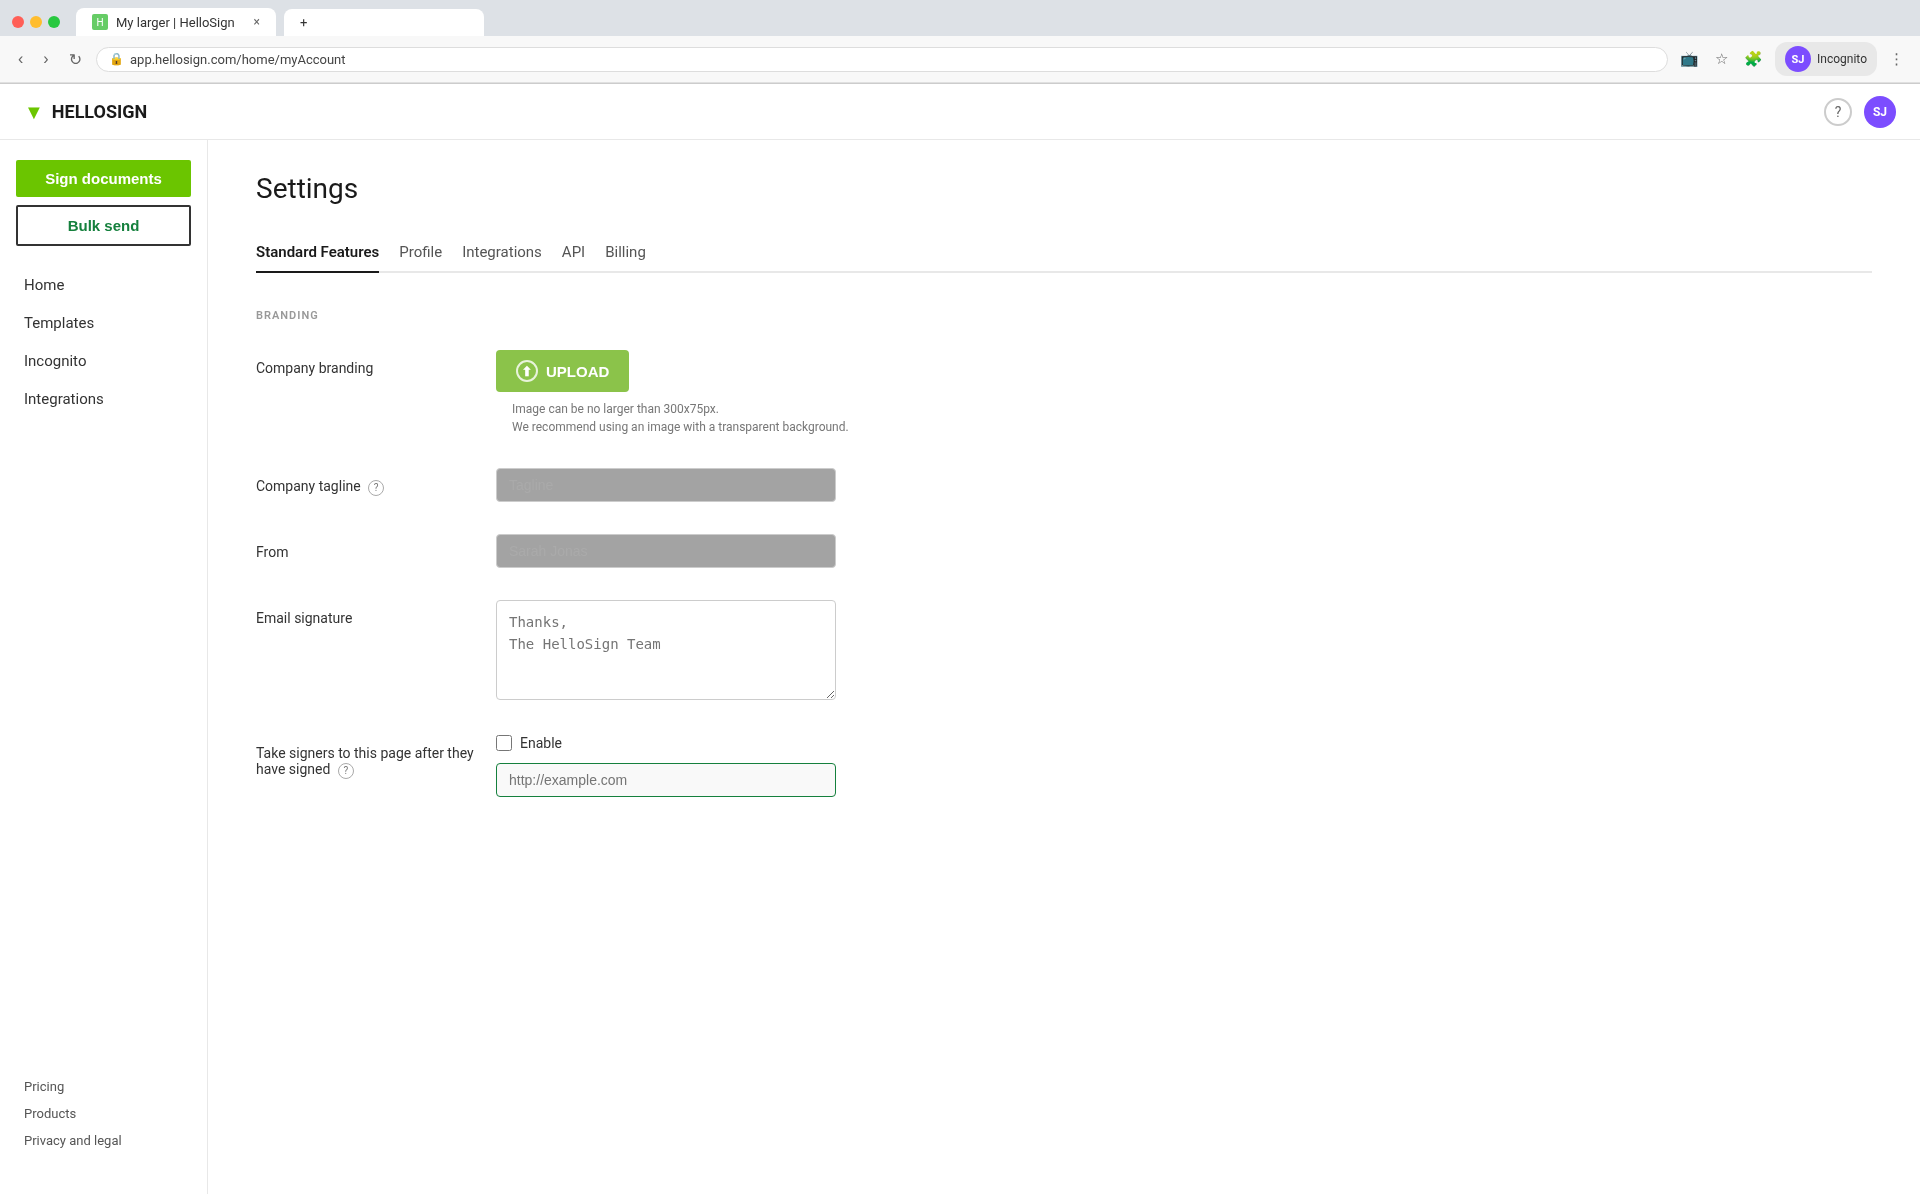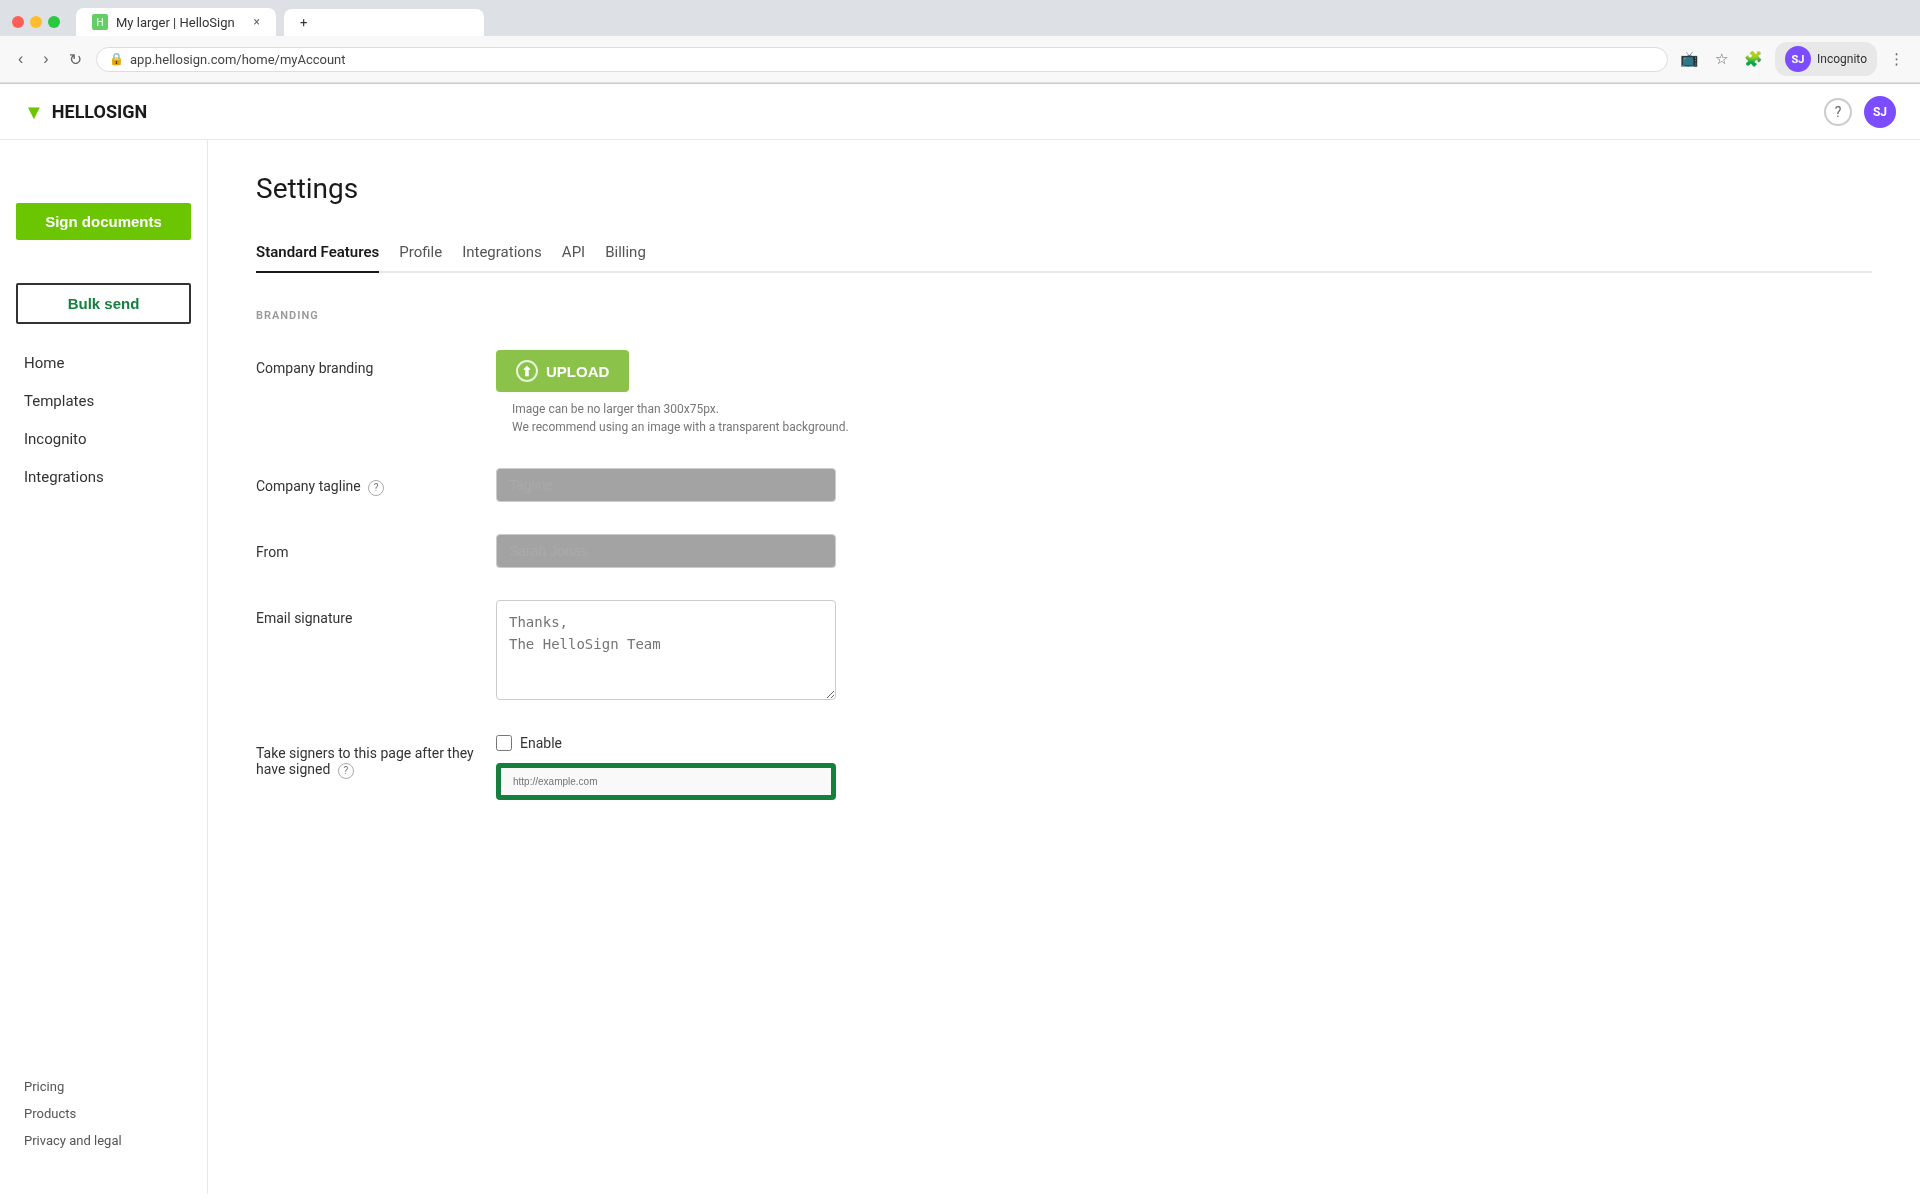--- a/index.html
+++ b/index.html
@@ -32,21 +32,21 @@
     .header-actions { display: flex; align-items: center; gap: 12px; }
     .header-help { width: 28px; height: 28px; border-radius: 50%; border: 2px solid #ccc; display: flex; align-items: center; justify-content: center; font-size: 14px; color: #666; cursor: pointer; }
     .header-avatar { width: 32px; height: 32px; border-radius: 50%; background: #7c4dff; display: flex; align-items: center; justify-content: center; color: white; font-size: 12px; font-weight: bold; cursor: pointer; }
 
     
     .app-body { display: flex; min-height: calc(1200px - 56px - 90px); }
 
     
     .sidebar { width: 208px; padding: 20px 16px; border-right: 1px solid #e8e8e8; display: flex; flex-direction: column; justify-content: space-between; }
     .sidebar-top { }
-    .sidebar-btn { display: block; width: 100%; padding: 10px 16px; border-radius: 2px; border: none; cursor: pointer; font-size: 15px; font-weight: 600; margin-bottom: 8px; text-align: center; margin-top: 43px; }
+    .sidebar-btn { display: block; width: 100%; padding: 10px 16px; border-radius: 2px; border: none; cursor: pointer; font-size: 15px; font-weight: 600; margin-bottom: 8px; text-align: center; }
     .btn-primary { background: #6bc500; color: white; }
     .btn-secondary { background: #fff; border: 2px solid #333 !important; color: #15803d; border: none; }
     .sidebar-nav { margin-top: 20px; }
     .sidebar-nav-item { display: block; padding: 10px 8px; color: #333; text-decoration: none; font-size: 15px; border-radius: 4px; cursor: pointer; }
     .sidebar-bottom { padding-bottom: 20px; }
     .sidebar-bottom-item { display: block; padding: 6px 8px; color: #555; text-decoration: none; font-size: 13px; cursor: pointer; }
 
     
     .main-content { flex: 1; padding: 32px 48px; }
     .page-title { font-size: 28px; font-weight: 400; color: #1a1a1a; margin-bottom: 28px; }
@@ -74,21 +74,21 @@
     .text-input { width: 340px; padding: 8px 12px; border: 1px solid #ccc; border-radius: 4px; font-size: 14px; color: #333; background: #a3a3a3; }
     .text-input::placeholder { color: #aaa; }
     .textarea-input { width: 340px; padding: 10px 12px; border: 1px solid #ccc; border-radius: 4px; font-size: 14px; color: #aaa; background: #fff; resize: vertical; height: 100px; line-height: 1.6; }
 
     
     .checkbox-row { display: flex; align-items: center; gap: 8px; margin-bottom: 12px; }
     .checkbox-input { width: 16px; height: 16px; cursor: pointer; }
     .checkbox-label { font-size: 14px; color: #333; }
 
     
-    .text-input-disabled { width: 340px; padding: 8px 12px; border: 5px solid #15803d; border-radius: 4px; font-size: 10px; color: #bbb; background: #f9f9f9; }
+    .text-input-disabled { width: 340px; padding: 8px 12px; border: 1px solid #15803d; border-radius: 4px; font-size: 14px; color: #bbb; background: #f9f9f9; }
   </style>
 </head>
 <body>
 
 <div class="browser-chrome">
   <div class="browser-titlebar">
     <div class="browser-dots">
       <div class="dot dot-red"></div>
       <div class="dot dot-yellow"></div>
       <div class="dot dot-green"></div>

